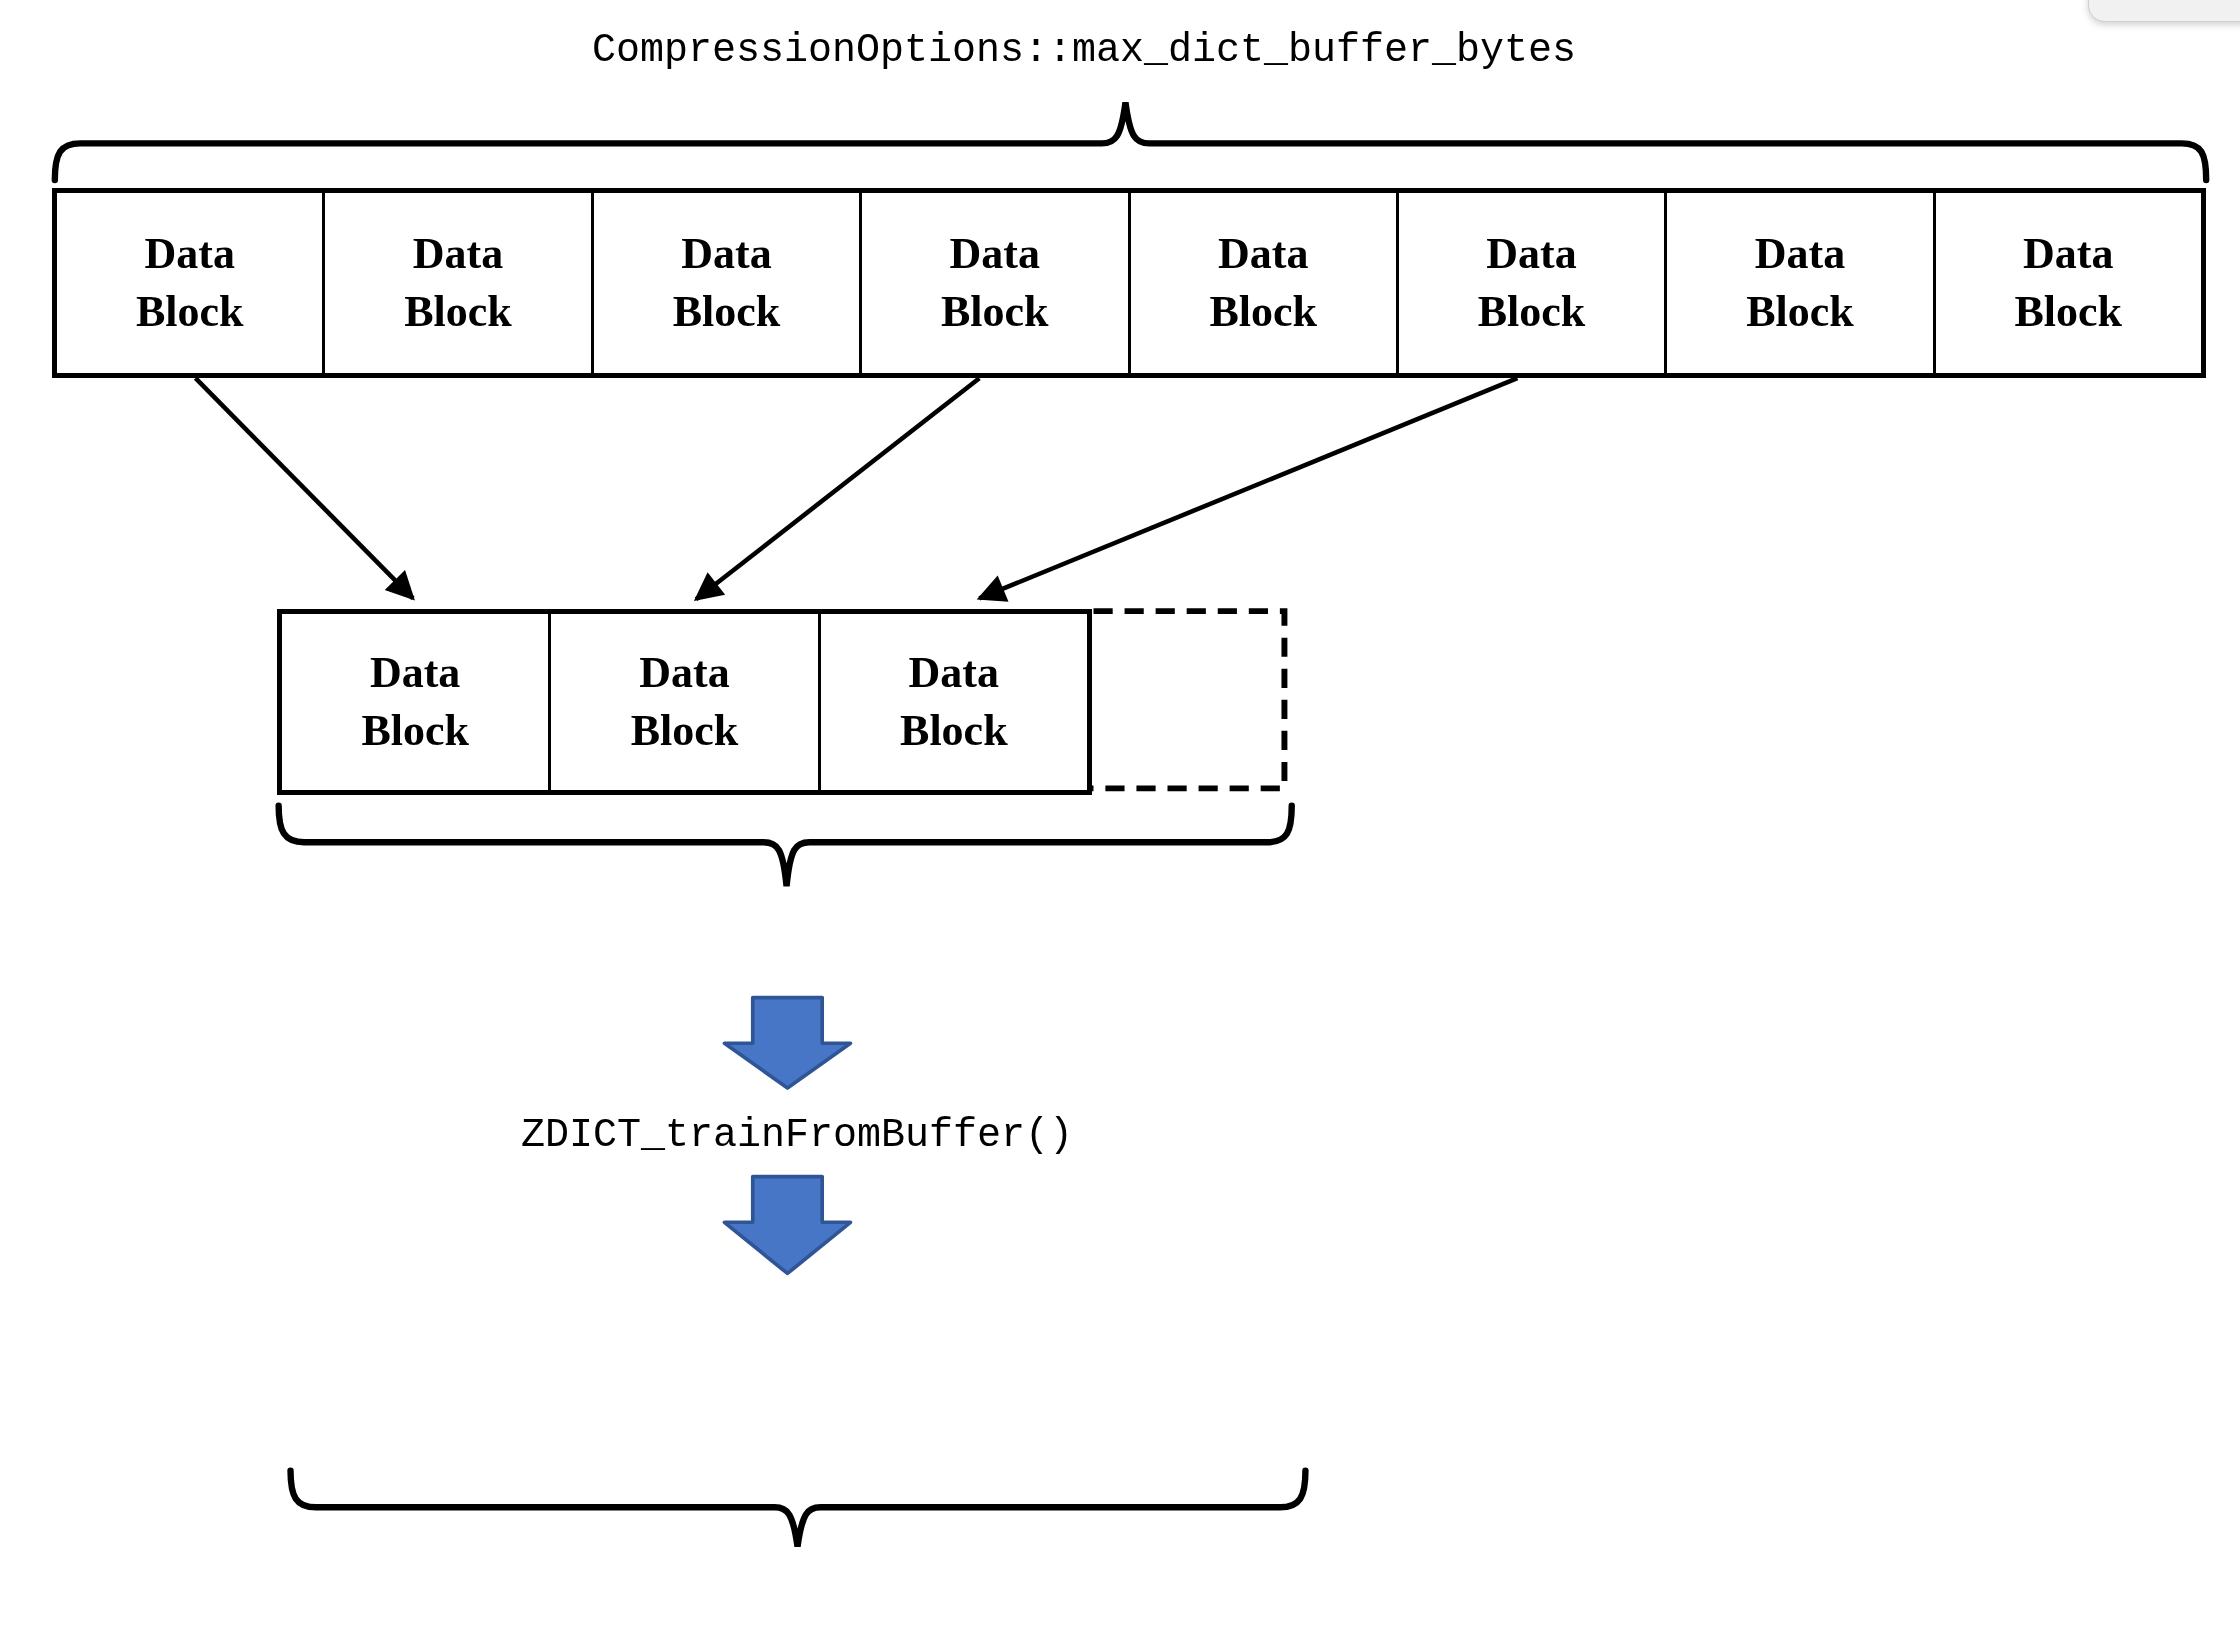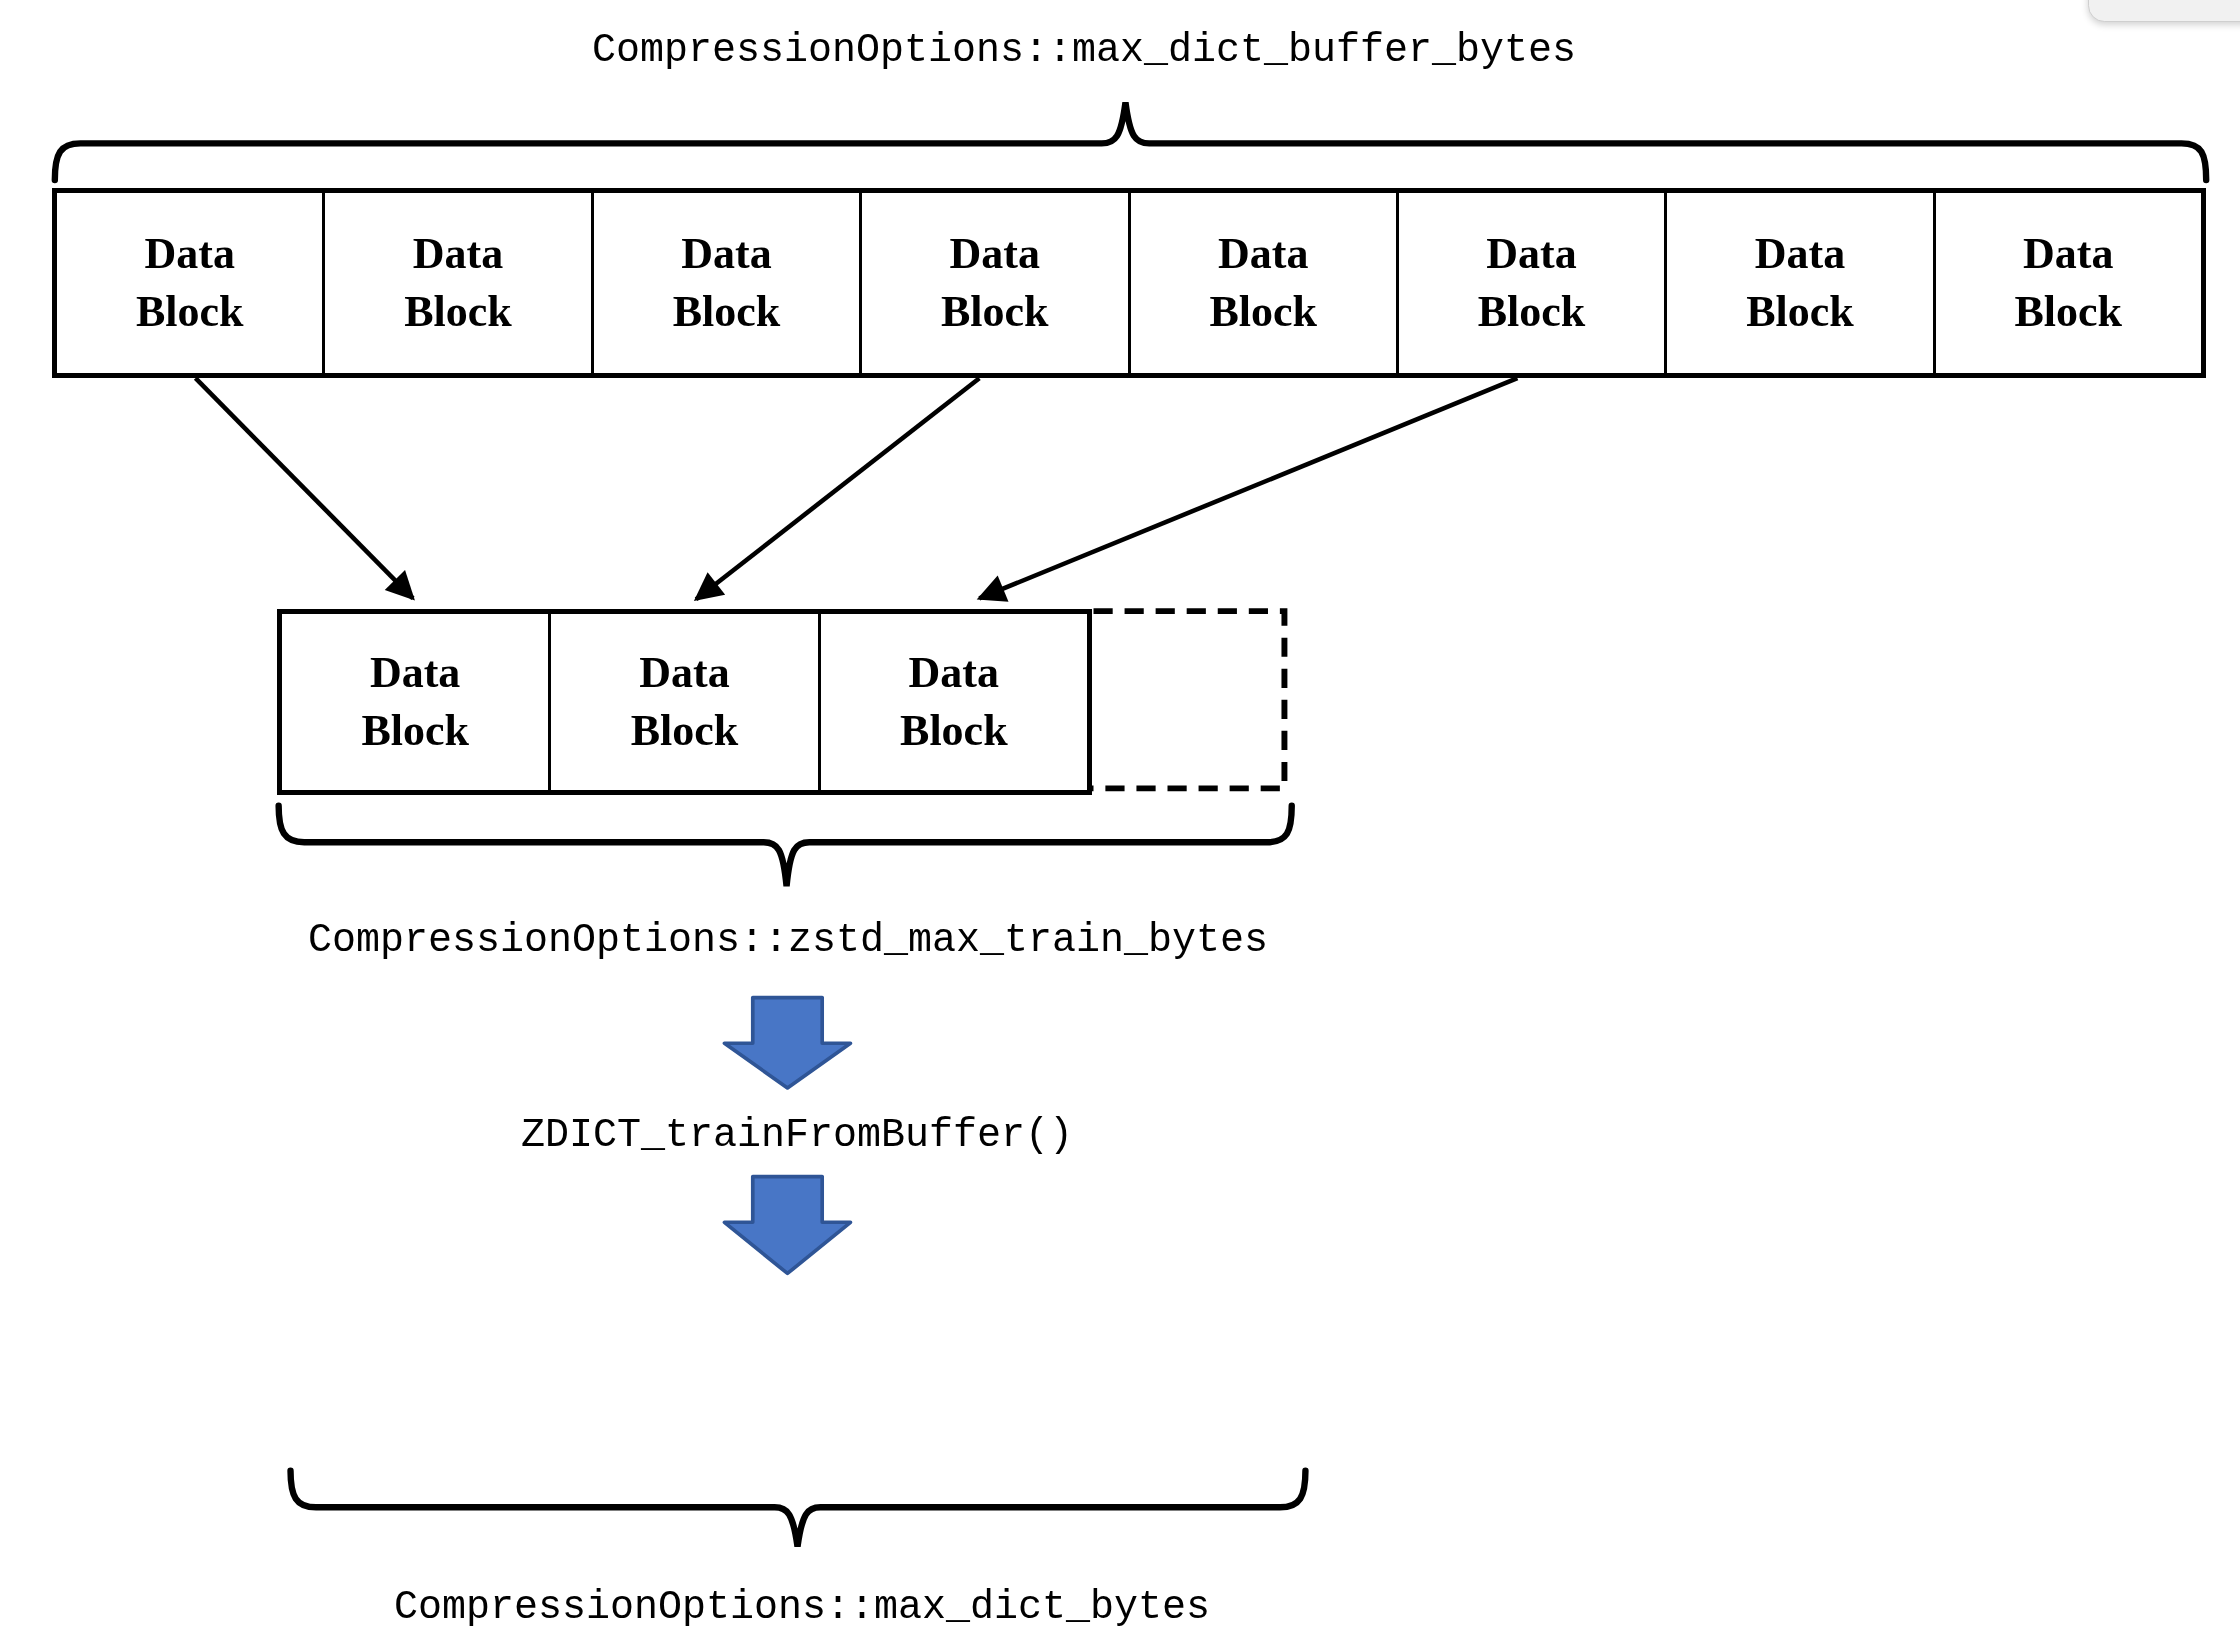--- a/index.html
+++ b/index.html
@@ -150,21 +150,19 @@
       <div class="cell">
         <div>Data</div>
         <div>Block</div>
       </div>
       <div class="cell">
         <div>Data</div>
         <div>Block</div>
       </div>
     </div>
 
-  <div class="mono-label" style="left:788px; top:912px;">CompressionOptions::zstd_max_train_bytes</div>
 
   <div class="mono-label" style="left:797px; top:1107px;">ZDICT_trainFromBuffer()</div>
 
 
-  <div class="mono-label" style="left:802px; top:1579px;">CompressionOptions::max_dict_bytes</div>
 
 </div>
 
 
 </body></html>

